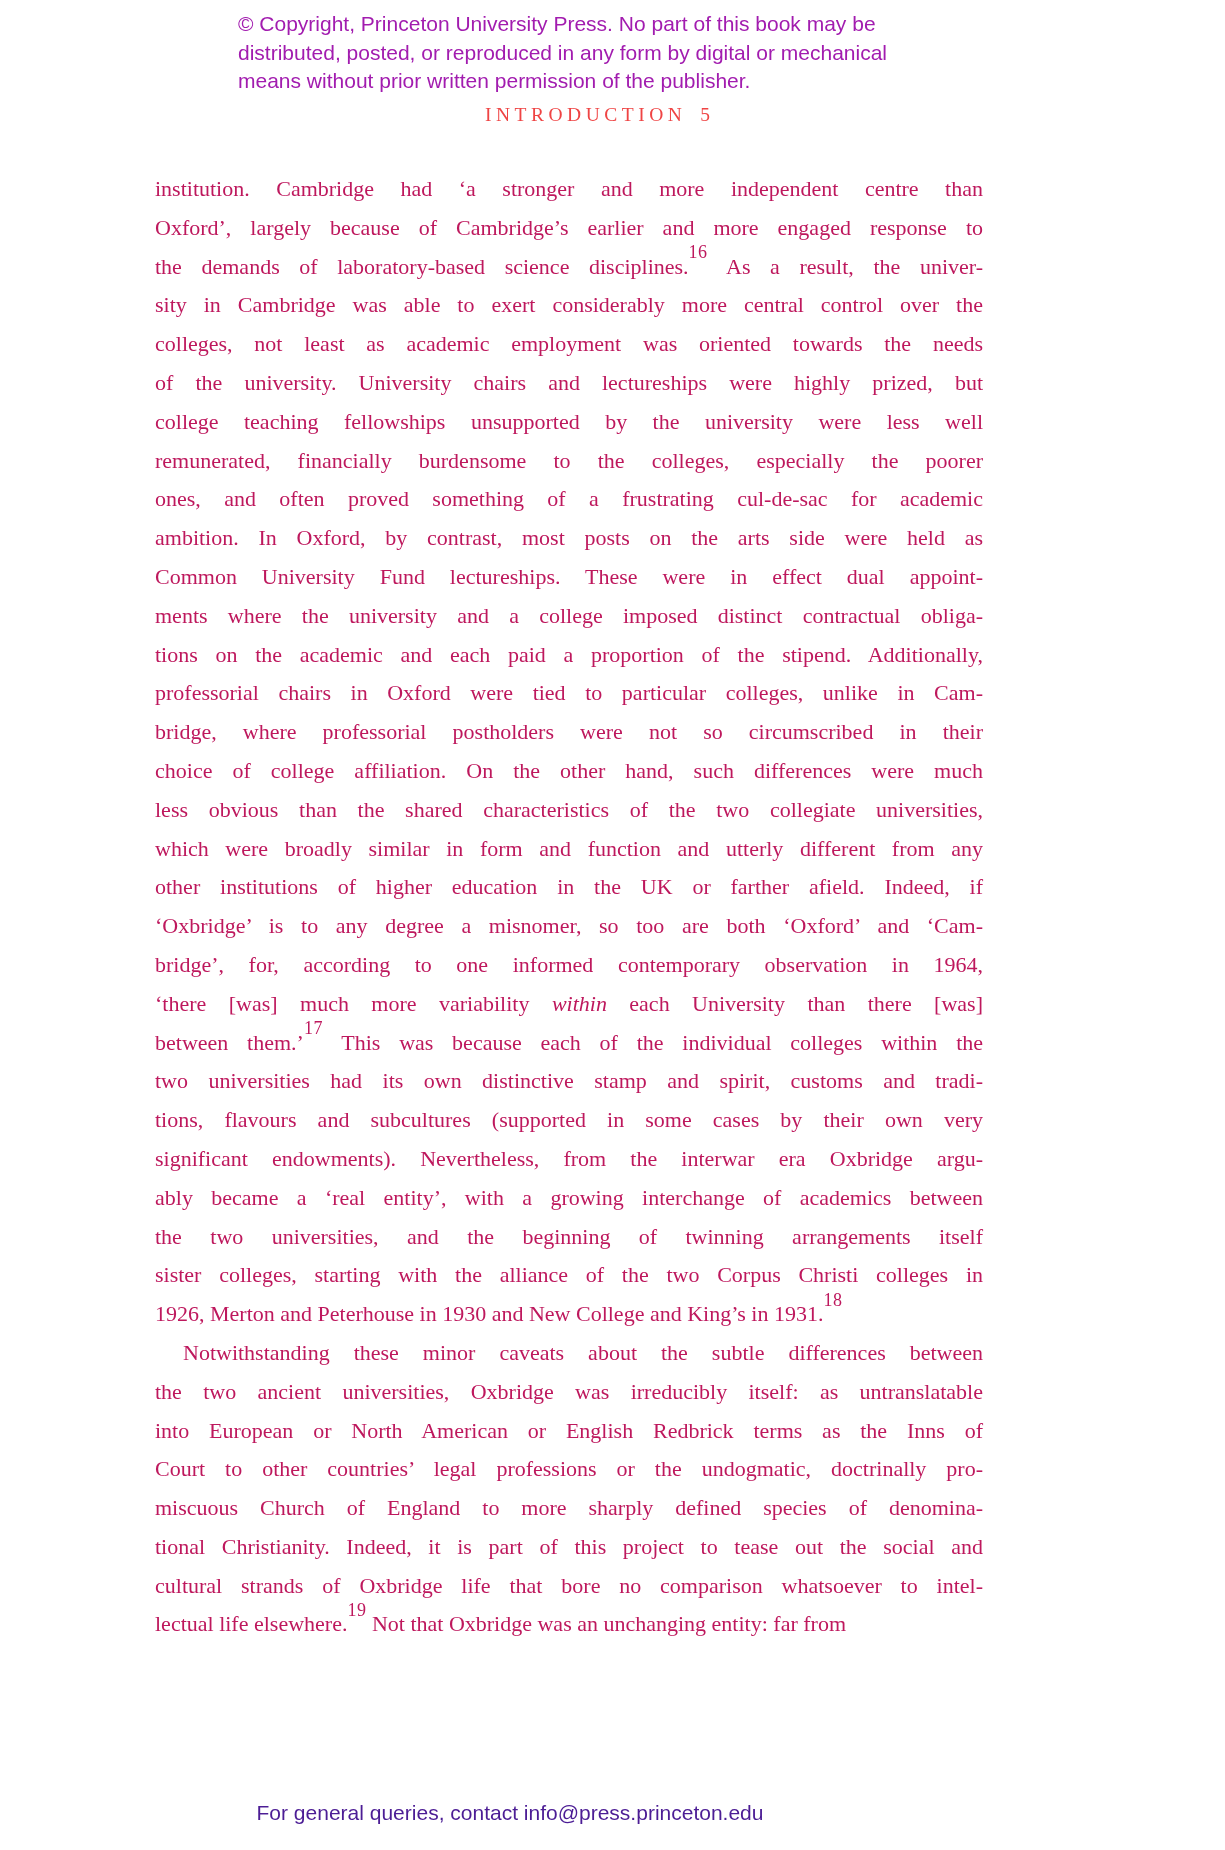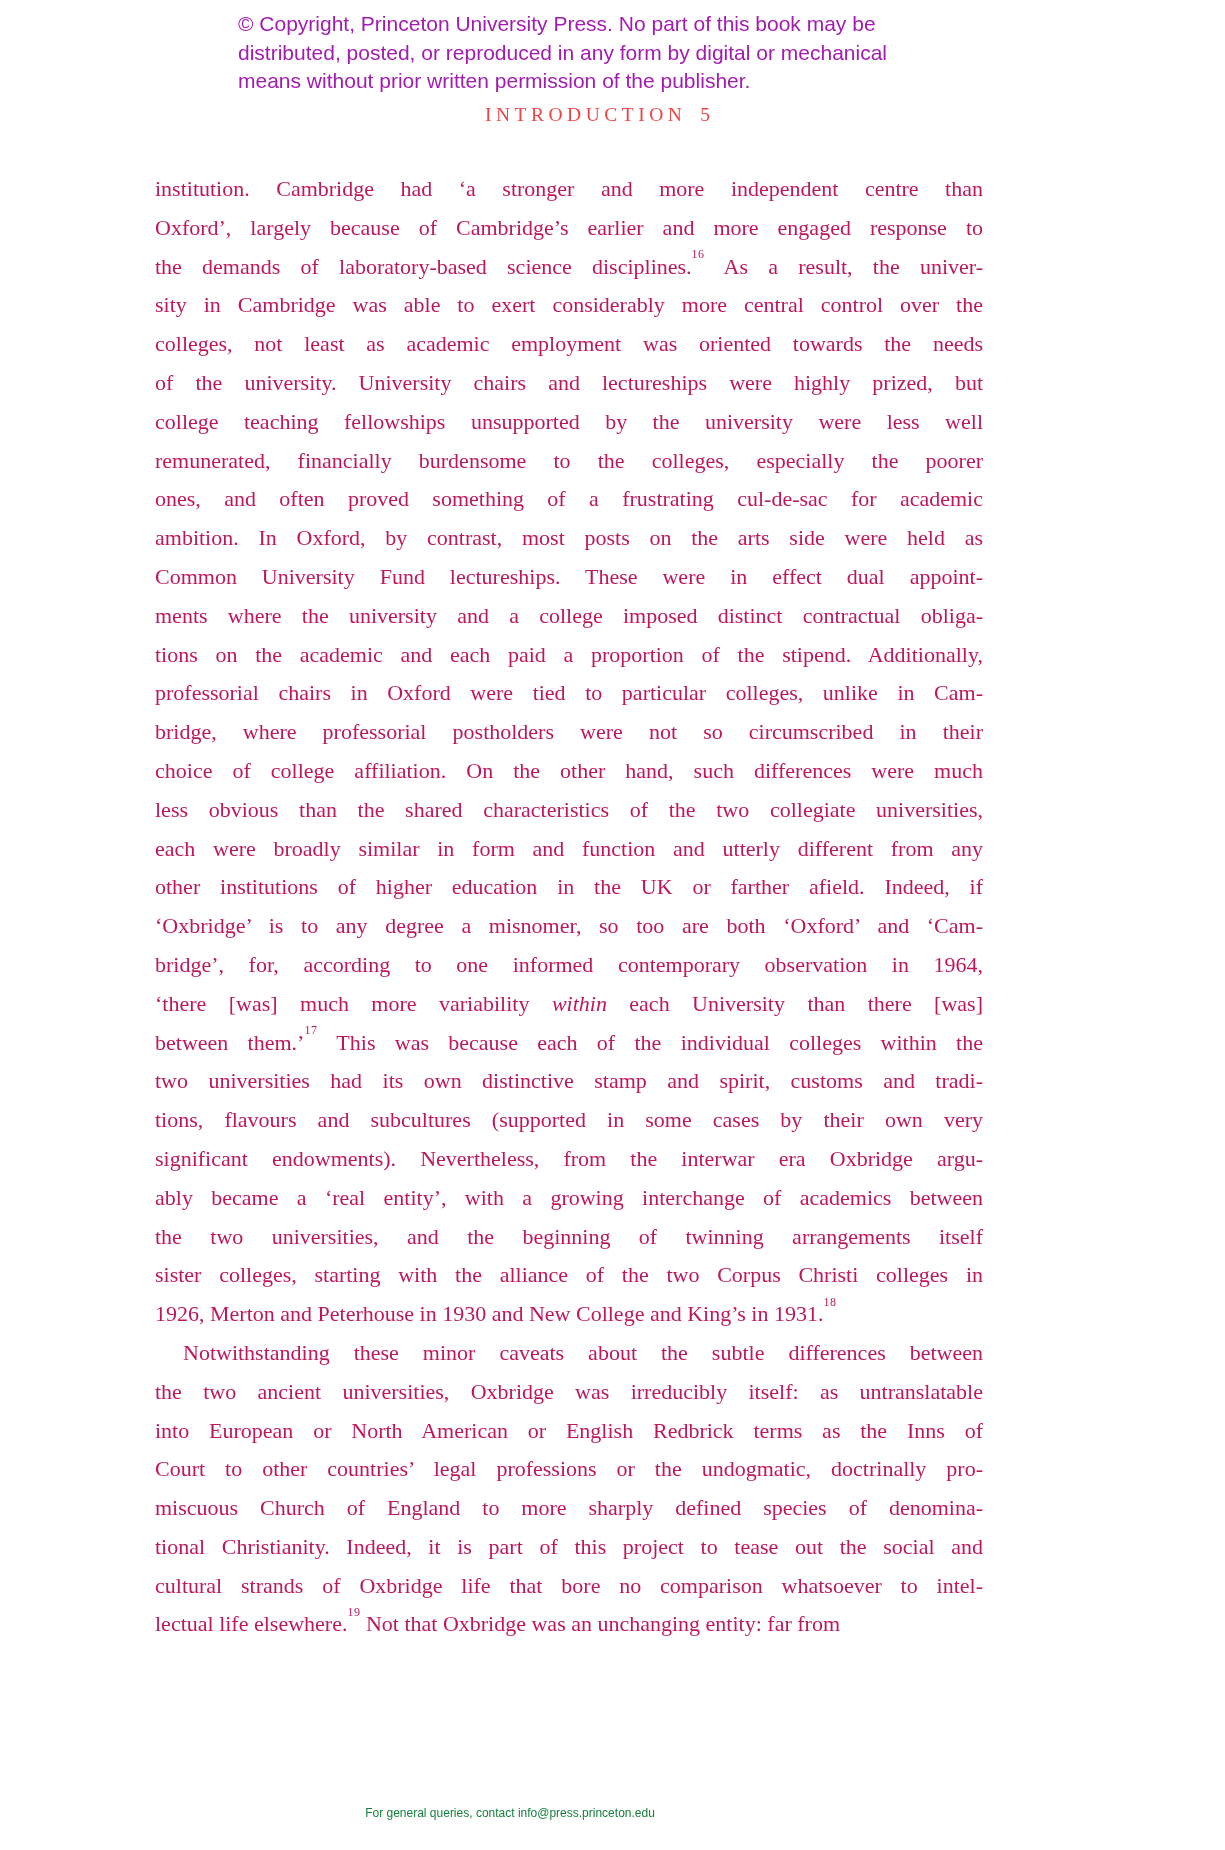--- a/index.html
+++ b/index.html
@@ -47,38 +47,38 @@
     text-align: justify;
     text-align-last: justify;
     -moz-text-align-last: justify;
   }
   .body-text .line.para-end {
     text-align-last: left;
     -moz-text-align-last: left;
   }
   .body-text .line.indent { text-indent: 28px; }
   .body-text sup {
-    font-size: 12px;
+    font-size: 18px;
     line-height: 0;
     position: relative;
     top: -7px;
     letter-spacing: 0.5px;
     margin-top: 24px;
   }
   .body-text em { font-style: italic; }
   .footer {
     position: absolute;
     left: 0px;
     top: 1802px;
     width: 1020px;
     text-align: center;
     font-family: "Liberation Sans", "DejaVu Sans", sans-serif;
-    font-size: 12px;
+    font-size: 21px;
     line-height: 22px;
-    color: #15803d;
+    color: #4c1d95;
   }
 </style>
 </head>
 <body>
 
 <div class="page">
 
   <div class="copyright">
     <div>© Copyright, Princeton University Press. No part of this book may be</div>
     <div>distributed, posted, or reproduced in any form by digital or mechanical</div>
@@ -100,21 +100,21 @@
       <div class="line">remunerated, financially burdensome to the colleges, especially the poorer</div>
       <div class="line">ones, and often proved something of a frustrating cul-de-sac for academic</div>
       <div class="line">ambition. In Oxford, by contrast, most posts on the arts side were held as</div>
       <div class="line">Common University Fund lectureships. These were in effect dual appoint-</div>
       <div class="line">ments where the university and a college imposed distinct contractual obliga-</div>
       <div class="line">tions on the academic and each paid a proportion of the stipend. Additionally,</div>
       <div class="line">professorial chairs in Oxford were tied to particular colleges, unlike in Cam-</div>
       <div class="line">bridge, where professorial postholders were not so circumscribed in their</div>
       <div class="line">choice of college affiliation. On the other hand, such differences were much</div>
       <div class="line">less obvious than the shared characteristics of the two collegiate universities,</div>
-      <div class="line">each were broadly similar in form and function and utterly different from any</div>
+      <div class="line">which were broadly similar in form and function and utterly different from any</div>
       <div class="line">other institutions of higher education in the UK or farther afield. Indeed, if</div>
       <div class="line">‘Oxbridge’ is to any degree a misnomer, so too are both ‘Oxford’ and ‘Cam-</div>
       <div class="line">bridge’, for, according to one informed contemporary observation in 1964,</div>
       <div class="line">‘there [was] much more variability <em>within</em> each University than there [was]</div>
       <div class="line">between them.’<sup>17</sup> This was because each of the individual colleges within the</div>
       <div class="line">two universities had its own distinctive stamp and spirit, customs and tradi-</div>
       <div class="line">tions, flavours and subcultures (supported in some cases by their own very</div>
       <div class="line">significant endowments). Nevertheless, from the interwar era Oxbridge argu-</div>
       <div class="line">ably became a ‘real entity’, with a growing interchange of academics between</div>
       <div class="line">the two universities, and the beginning of twinning arrangements itself</div>

